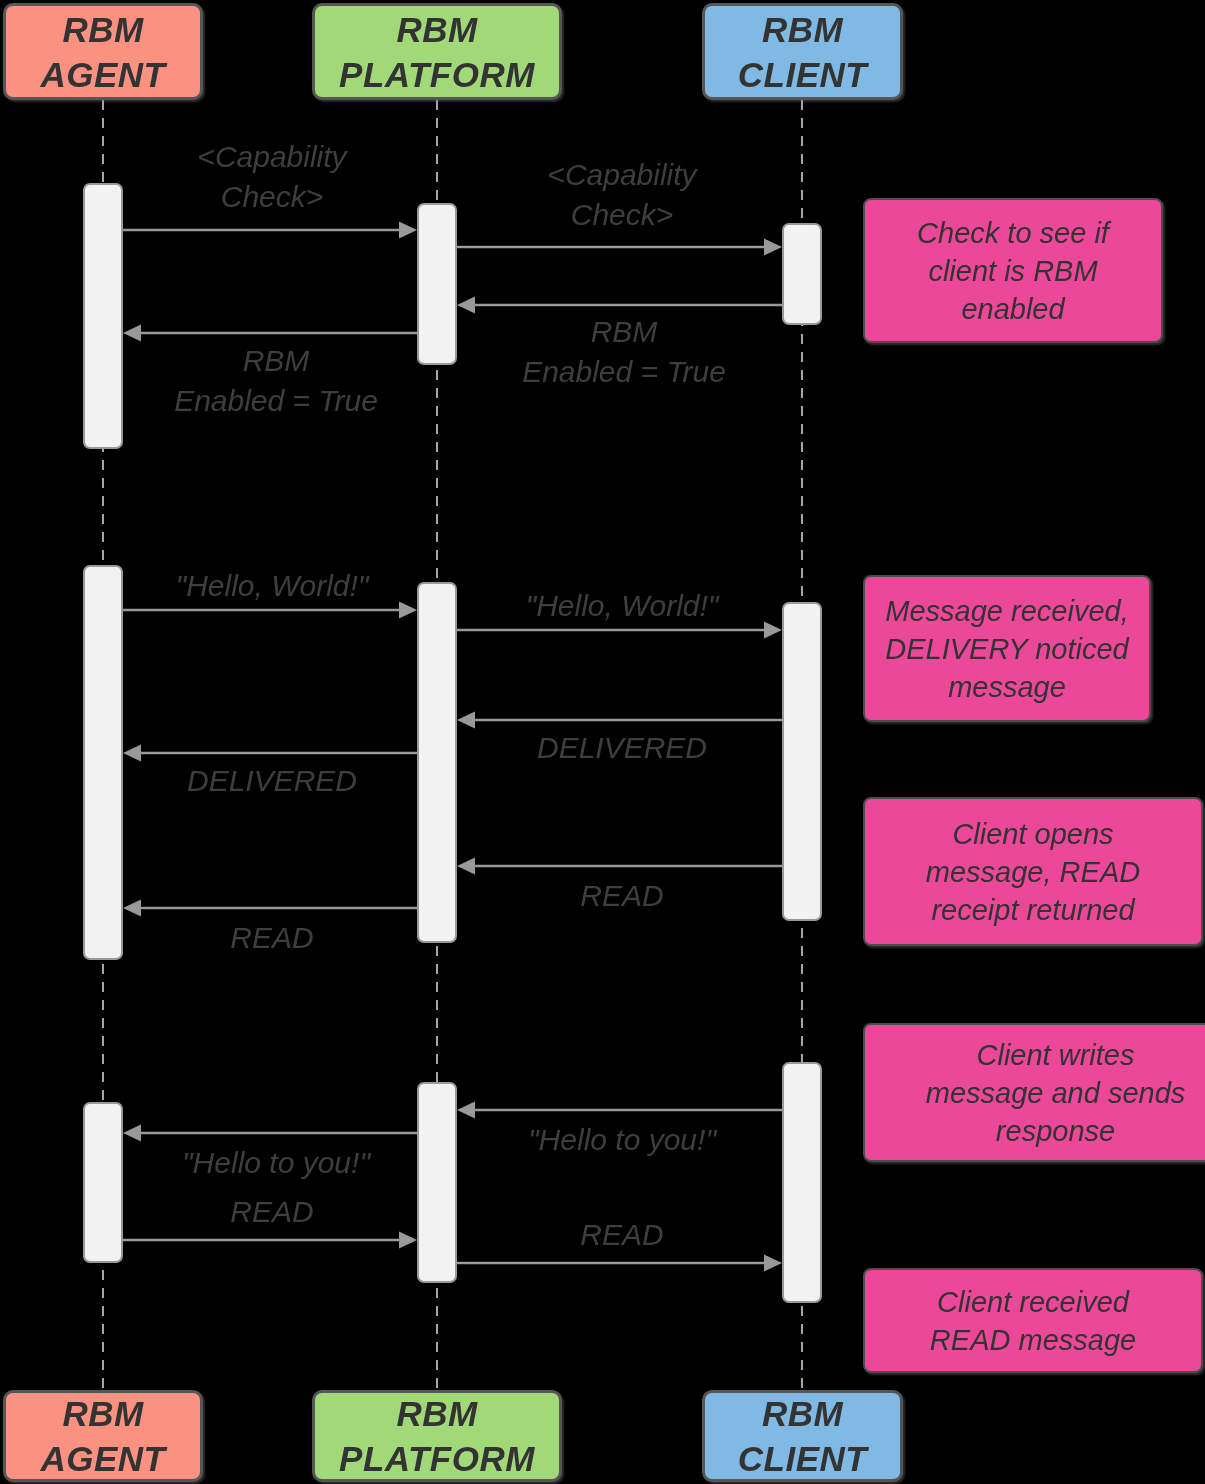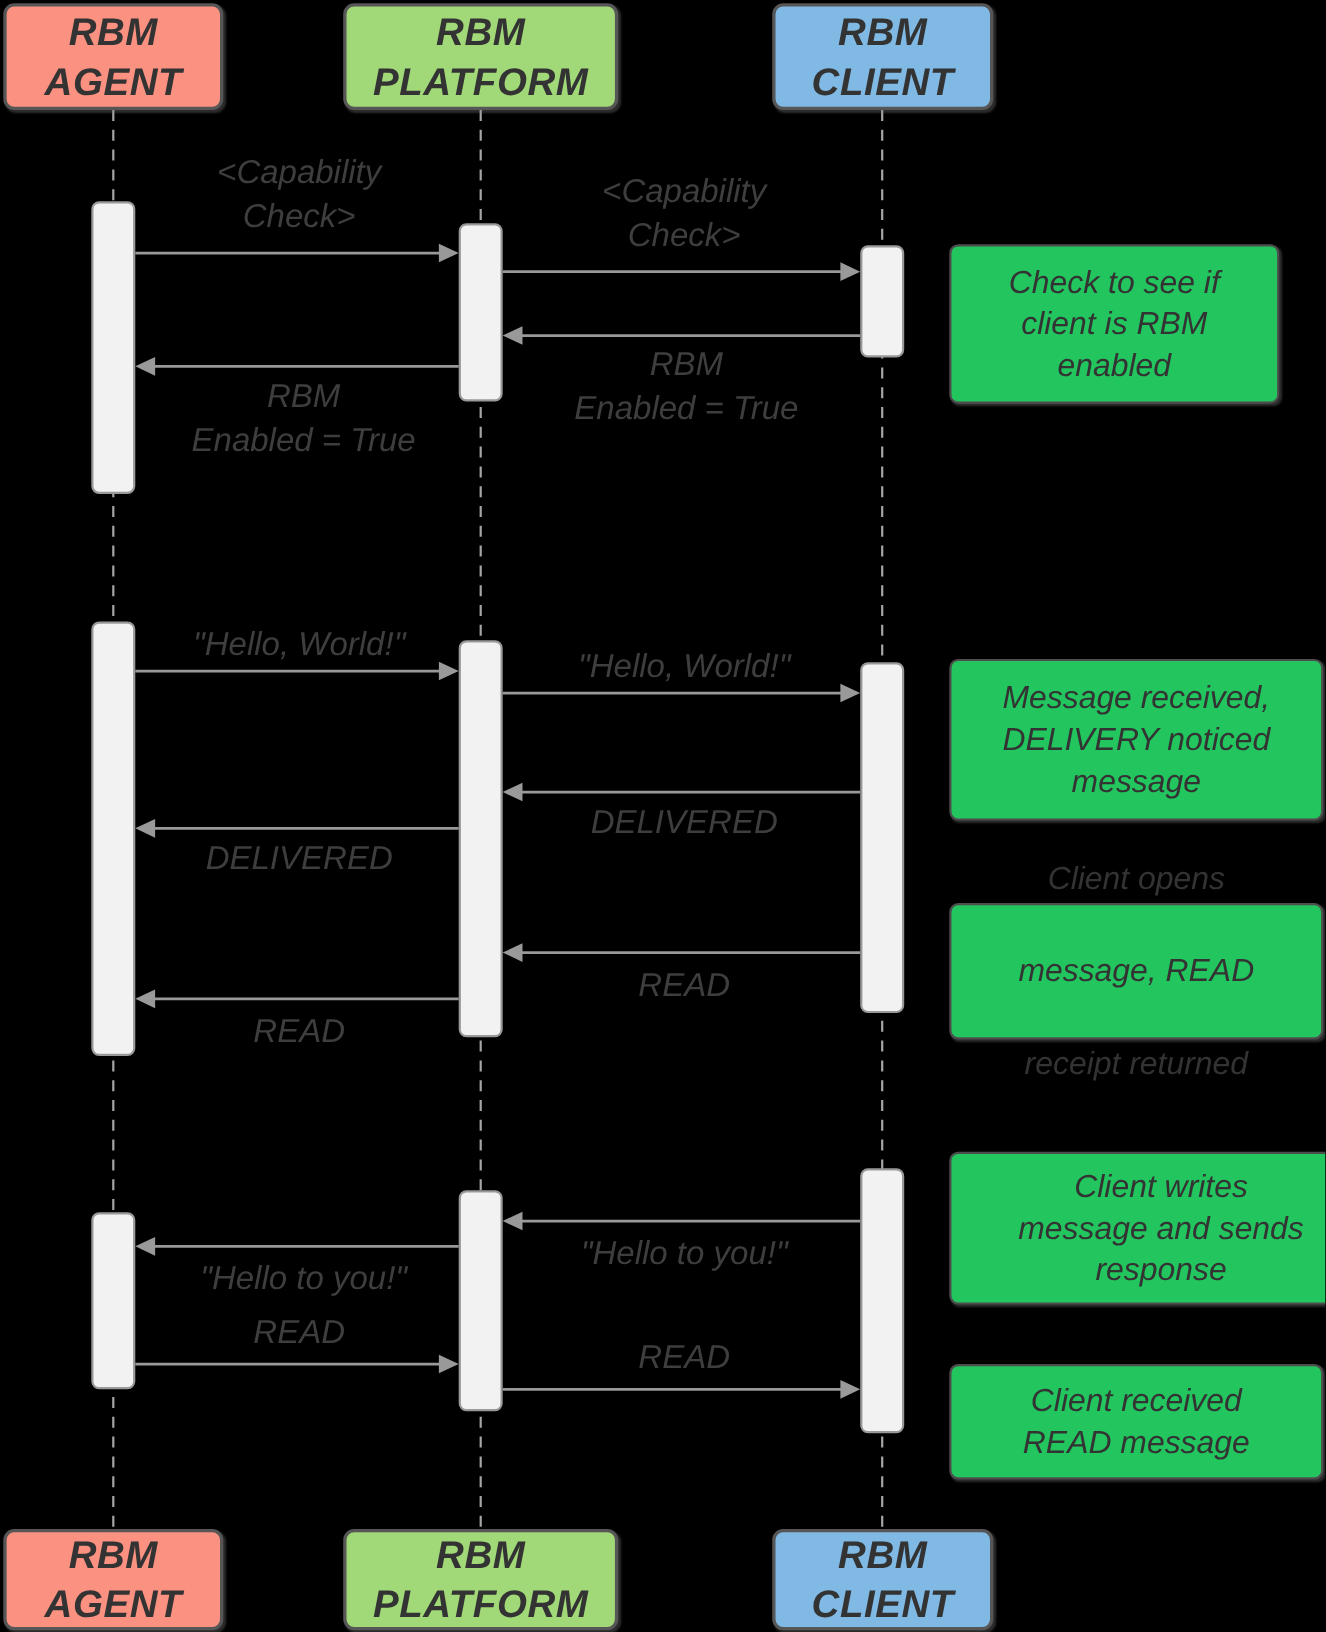--- a/index.html
+++ b/index.html
@@ -47,29 +47,28 @@
   .lbl-line {
     font-size: 30px;
     line-height: 40px;
     color: #3E3E3E;
     white-space: nowrap;
   }
 
   .note {
     position: absolute;
     box-sizing: border-box;
-    background: #22c55e;
+    background: #ec4899;
     border: 2px solid #4D4D4D;
     border-radius: 8px;
     display: flex;
     flex-direction: column;
     align-items: center;
     justify-content: center;
     box-shadow: 2px 2px 2px rgba(130,130,130,0.35);
-    margin-top: 24px;
   }
   .note-line {
     font-size: 29px;
     line-height: 38px;
     color: #333333;
     white-space: nowrap;
     text-align: center;
   }
 </style>
 </head>
@@ -219,33 +218,33 @@
         <div class="lbl-line">READ</div>
       </div>
       <div class="lbl" style="left: 622px; top: 1215px;">
         <div class="lbl-line">READ</div>
       </div>
       <div class="note" style="left: 863px; top: 198px; width: 300px; height: 145px;">
         <div class="note-line">Check to see if</div>
         <div class="note-line">client is RBM</div>
         <div class="note-line">enabled</div>
       </div>
-      <div class="note" style="left: 863px; top: 575px; width: 340px; height: 147px;">
+      <div class="note" style="left: 863px; top: 575px; width: 288px; height: 147px;">
         <div class="note-line">Message received,</div>
         <div class="note-line">DELIVERY noticed</div>
         <div class="note-line">message</div>
       </div>
-      <div class="note" style="left: 863px; top: 797px; width: 340px; height: 124px; gap: 46px;">
+      <div class="note" style="left: 863px; top: 797px; width: 340px; height: 149px;">
         <div class="note-line">Client opens</div>
         <div class="note-line">message, READ</div>
         <div class="note-line">receipt returned</div>
       </div>
       <div class="note" style="left: 863px; top: 1023px; width: 385px; height: 139px;">
         <div class="note-line">Client writes</div>
         <div class="note-line">message and sends</div>
         <div class="note-line">response</div>
       </div>
-      <div class="note" style="left: 863px; top: 1216px; width: 340px; height: 105px;">
+      <div class="note" style="left: 863px; top: 1268px; width: 340px; height: 105px;">
         <div class="note-line">Client received</div>
         <div class="note-line">READ message</div>
       </div>
     </div>
   </div>
 
 </body></html>

